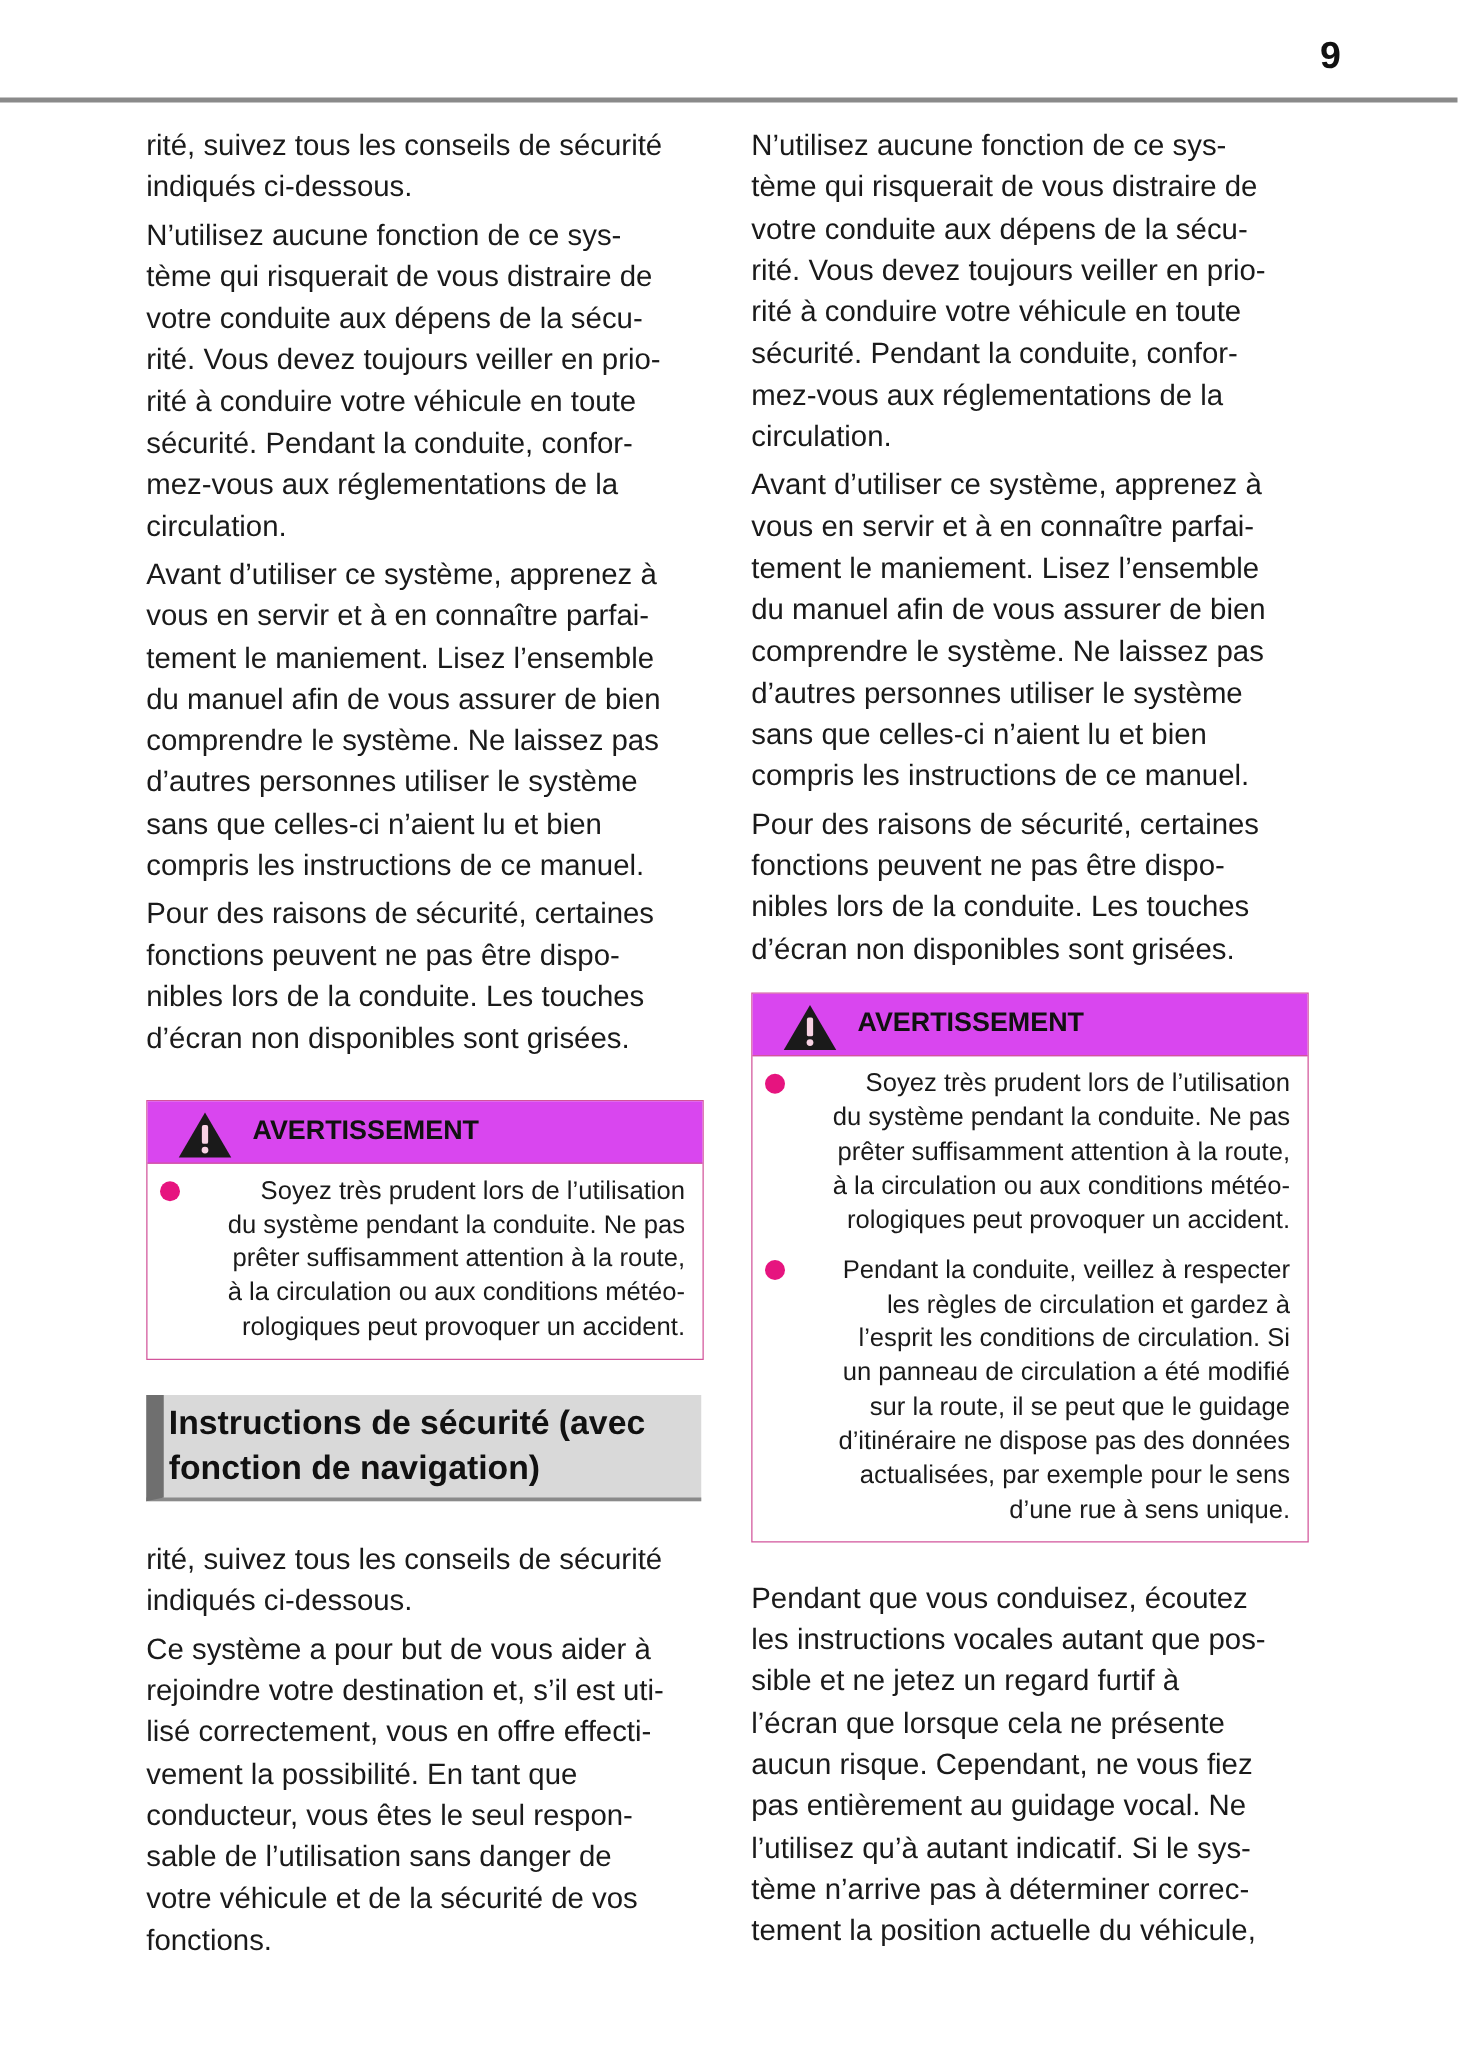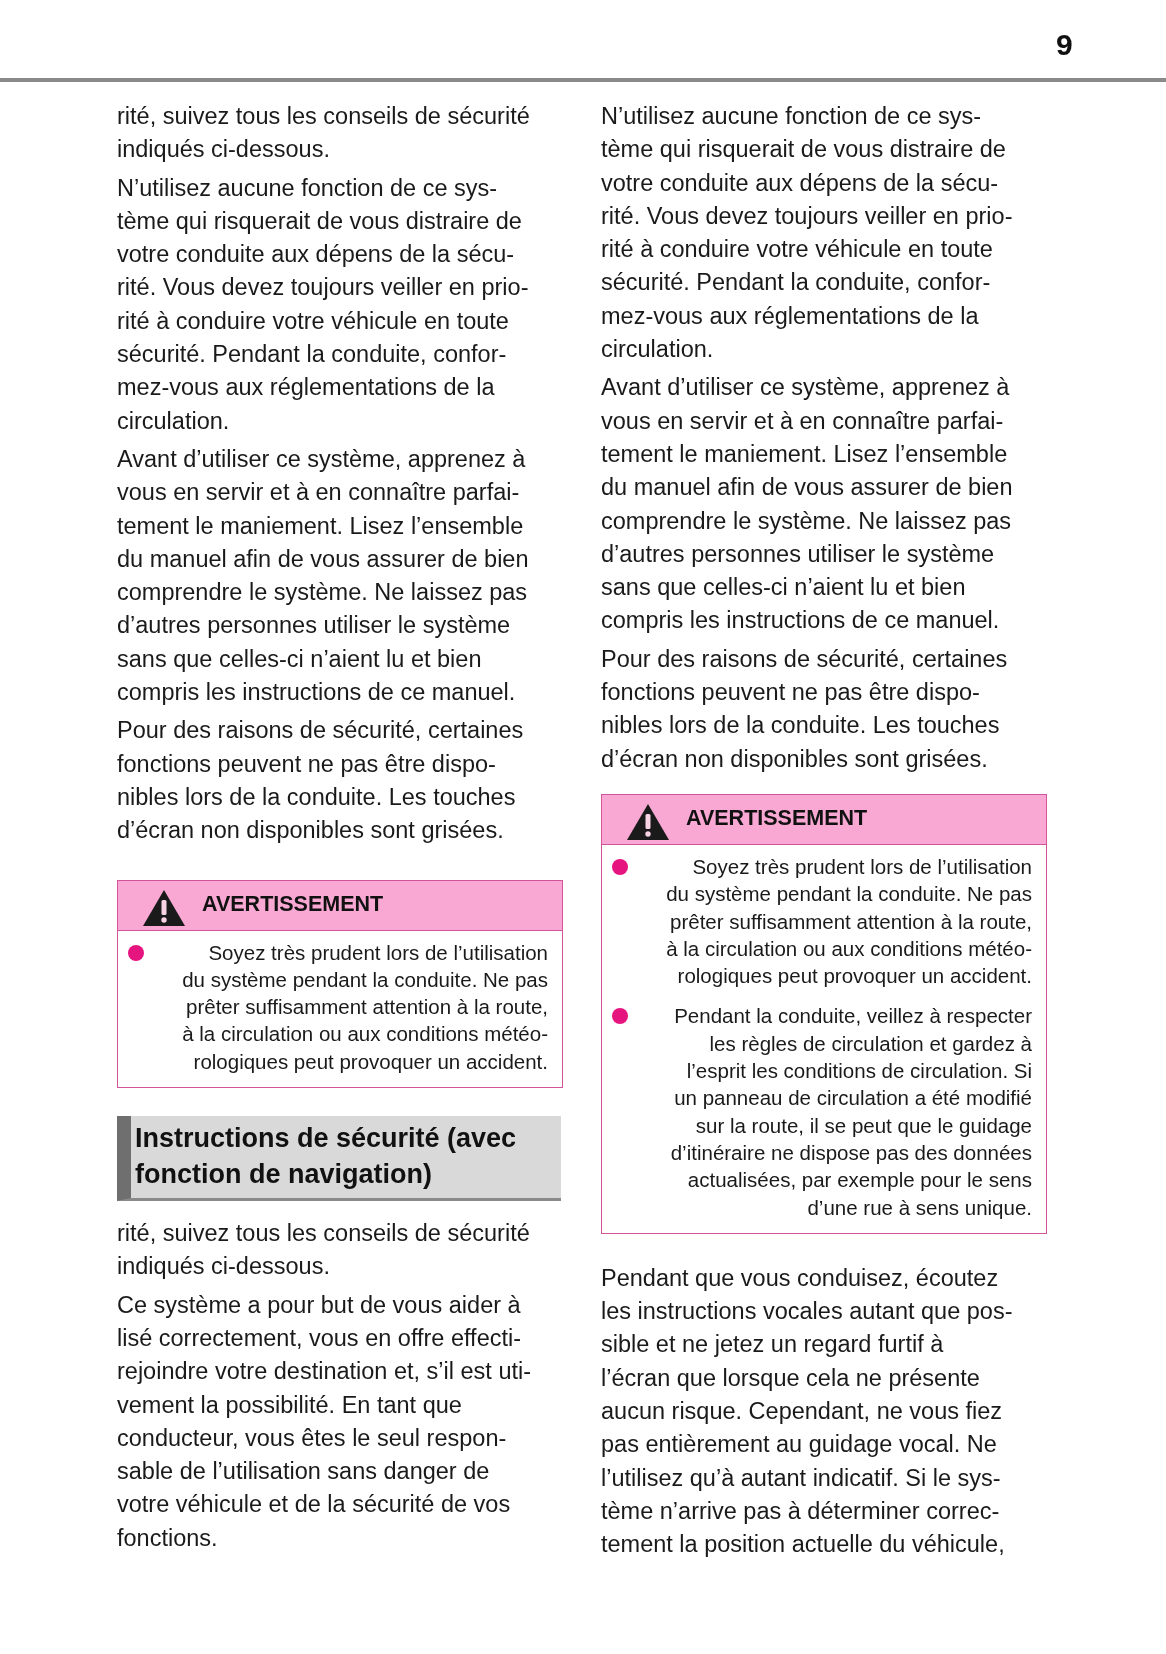--- a/index.html
+++ b/index.html
@@ -6,29 +6,29 @@
   body { width: 1166px; height: 1654px; position: relative; overflow: hidden;
          font-family: "Liberation Sans", sans-serif; color: #1a1a1a; }
   .page-num { position: absolute; top: 28px; left: 1056px; font-size: 30px; font-weight: bold; color: #111; }
   .top-rule { position: absolute; top: 78px; left: 0; width: 1166px; height: 4px; background: #8a8a8a; }
   .col { position: absolute; top: 100px; width: 440px; }
   .col-left { left: 117px; }
   .col-right { left: 601px; }
   .para { margin: 0 0 5px 0; font-size: 23.5px; line-height: 33.3px; }
   .line { display: block; white-space: nowrap; }
   .warn { border: 1.5px solid #d2559b; margin: 30px 0 28px 0; width: 444px; }
-  .warn-head { background: #f9a8d4; height: 49px; border-bottom: 1.5px solid #d2559b; position: relative; }
+  .warn-head { background: #d946ef; height: 49px; border-bottom: 1.5px solid #d2559b; position: relative; }
   .warn-icon { position: absolute; left: 24px; top: 8px; width: 44px; height: 38px; }
   .warn-title { position: absolute; left: 84px; top: 11px; font-size: 21.5px; font-weight: bold; color: #111; }
   .warn-body { padding: 8px 14px 8px 10px; text-align: right; }
   .bullet { position: relative; padding-left: 22px; font-size: 20.5px; line-height: 27.3px; margin-bottom: 13px; }
   .bullet:last-child { margin-bottom: 4px; }
   .dot { position: absolute; left: 0; top: 6px; width: 16px; height: 16px; border-radius: 50%; background: #e6147f; }
   .section-head { background: #d9d9d9; border-left: 14px solid #6f6f6f; border-bottom: 3px solid #8a8a8a;
-                  padding: 4px 10px 6px 4px; margin: 0 0 16px 0; width: 416px; }
+                  padding: 4px 10px 6px 4px; margin: 0 0 30px 0; width: 416px; }
   .section-head .line { font-size: 27px; font-weight: bold; line-height: 36px; color: #111; }
 </style>
 </head>
 <body>
 
 <div class="page-num">9</div>
 <div class="top-rule"></div>
 
 <div class="col col-left">
   <p class="para">
@@ -82,22 +82,22 @@
   <div class="section-head">
     <span><span class="line">Instructions de sécurité (avec</span><span class="line">fonction de navigation)</span></span>
   </div>
 
   <p class="para">
       <span class="line">rité, suivez tous les conseils de sécurité</span>
       <span class="line">indiqués ci-dessous.</span>
     </p>
   <p class="para">
       <span class="line">Ce système a pour but de vous aider à</span>
+      <span class="line">rejoindre votre destination et, s’il est uti-</span>
       <span class="line">lisé correctement, vous en offre effecti-</span>
-      <span class="line">rejoindre votre destination et, s’il est uti-</span>
       <span class="line">vement la possibilité. En tant que</span>
       <span class="line">conducteur, vous êtes le seul respon-</span>
       <span class="line">sable de l’utilisation sans danger de</span>
       <span class="line">votre véhicule et de la sécurité de vos</span>
       <span class="line">fonctions.</span>
     </p>
 </div>
 
 <div class="col col-right">
   <p class="para">

